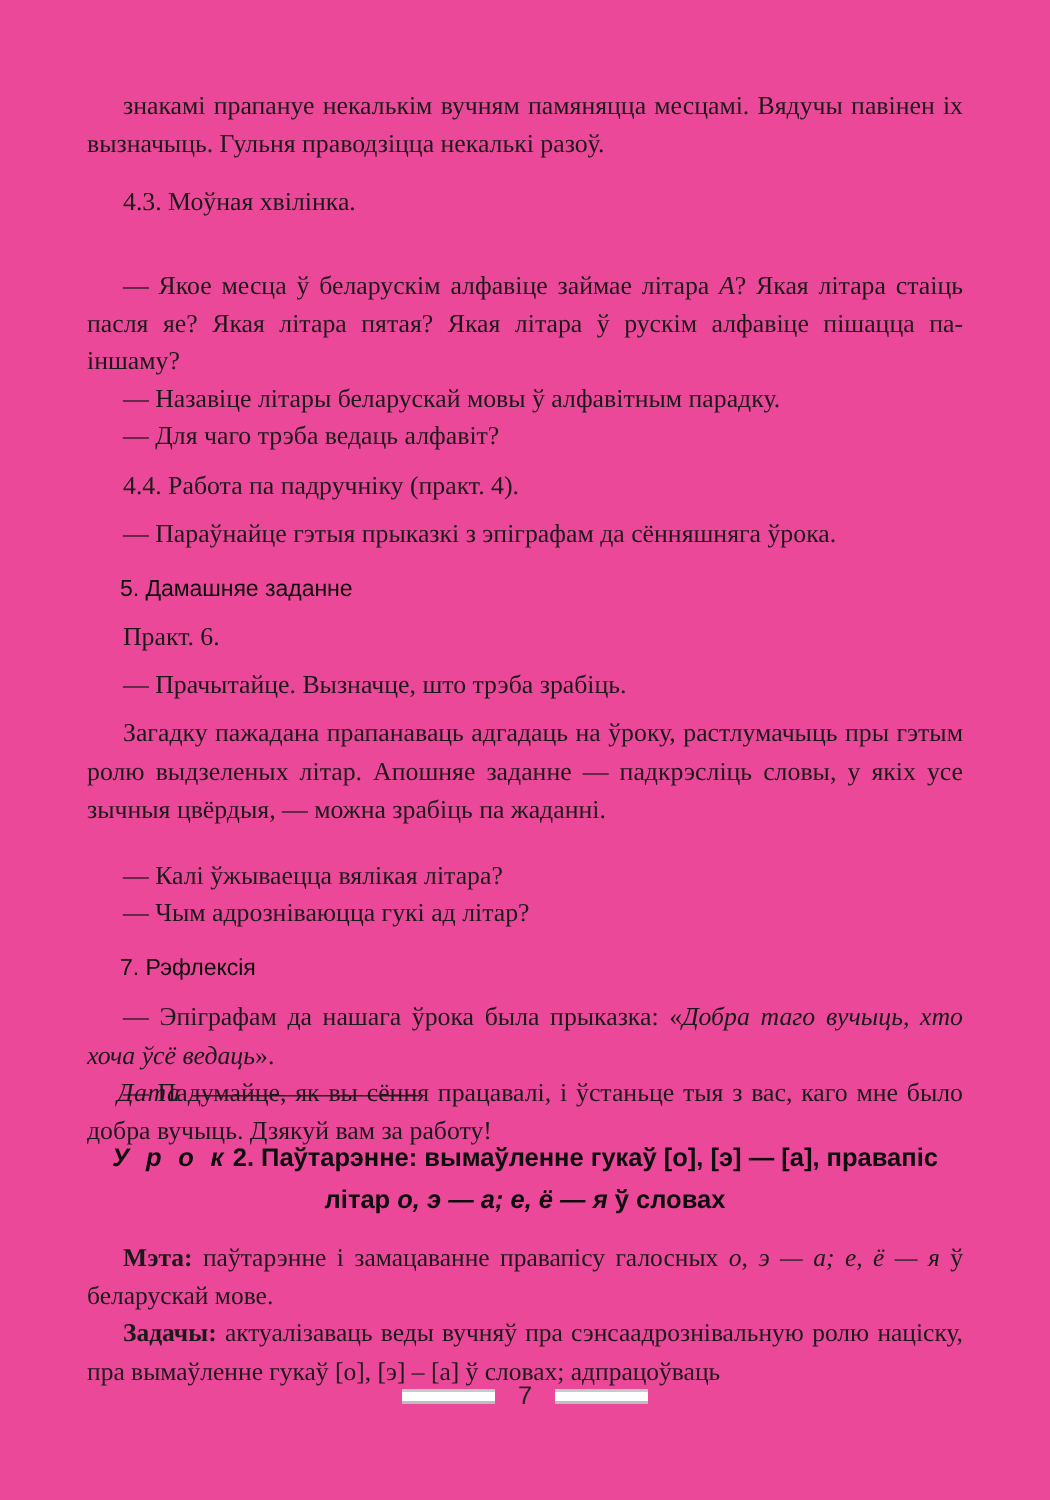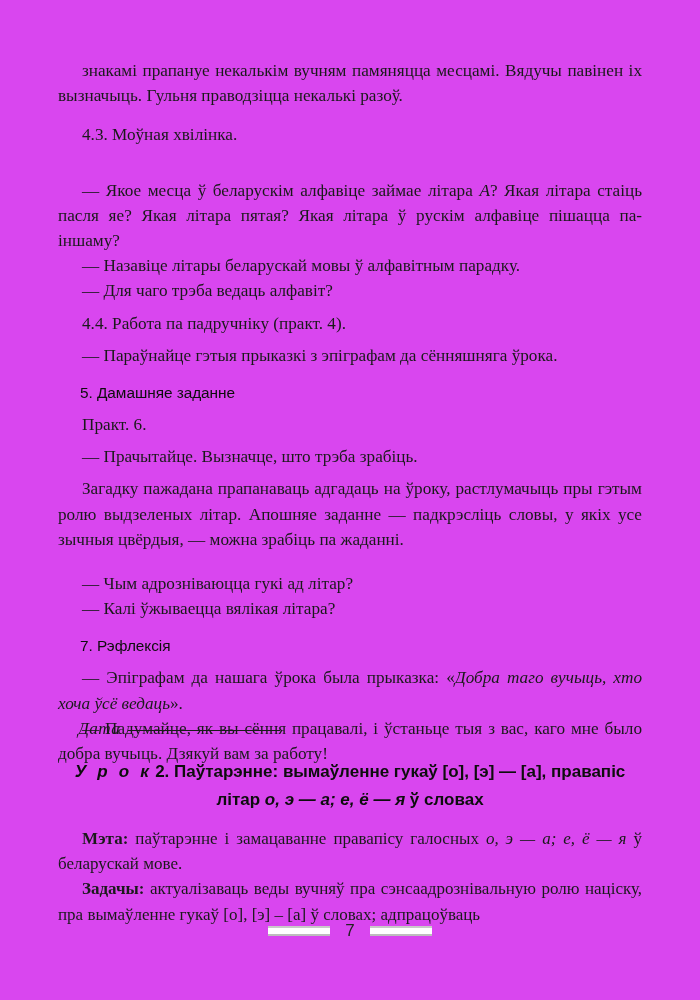--- a/index.html
+++ b/index.html
@@ -5,21 +5,21 @@
 <style>
   html, body {
     margin: 0;
     padding: 0;
     background: #ffffff;
   }
   .page {
     position: relative;
     width: 700px;
     height: 1000px;
-    background: #d946ef;
+    background: #ec4899;
     margin: 0 auto;
     overflow: hidden;
     font-family: "Liberation Serif", "DejaVu Serif", serif;
     color: #111111;
   }
   .content {
     position: absolute;
     left: 58px;
     top: 58px;
     width: 584px;
@@ -165,22 +165,22 @@
 
     <div class="gap-xs"></div>
     <p class="nojust indent">— Прачытайце. Вызначце, што трэба зрабіць.</p>
 
     <div class="gap-xs"></div>
     <p class="flow-para">Загадку пажадана прапанаваць адгадаць на ўроку, растлумачыць пры гэтым ролю выдзеленых літар. Апошняе заданне — падкрэсліць словы, у якіх усе зычныя цвёрдыя, — можна зрабіць па жаданні.</p>
 
     <div class="gap-m"></div>
 
     <div class="gap-xs"></div>
+    <p class="nojust indent">— Калі ўжываецца вялікая літара?</p>
     <p class="nojust indent">— Чым адрозніваюцца гукі ад літар?</p>
-    <p class="nojust indent">— Калі ўжываецца вялікая літара?</p>
 
     <div class="gap-m"></div>
     <h2 class="section">7. Рэфлексія</h2>
 
     <div class="gap-xs"></div>
     <p class="flow-para"><span>— Эпіграфам да нашага ўрока была прыказка: «</span><i>Добра таго вучыць, хто хоча ўсё ведаць</i><span>».</span></p>
 
     <p class="flow-para">— Падумайце, як вы сёння працавалі, і ўстаньце тыя з вас, каго мне было добра вучыць. Дзякуй вам за работу!</p>
 
   </div>

